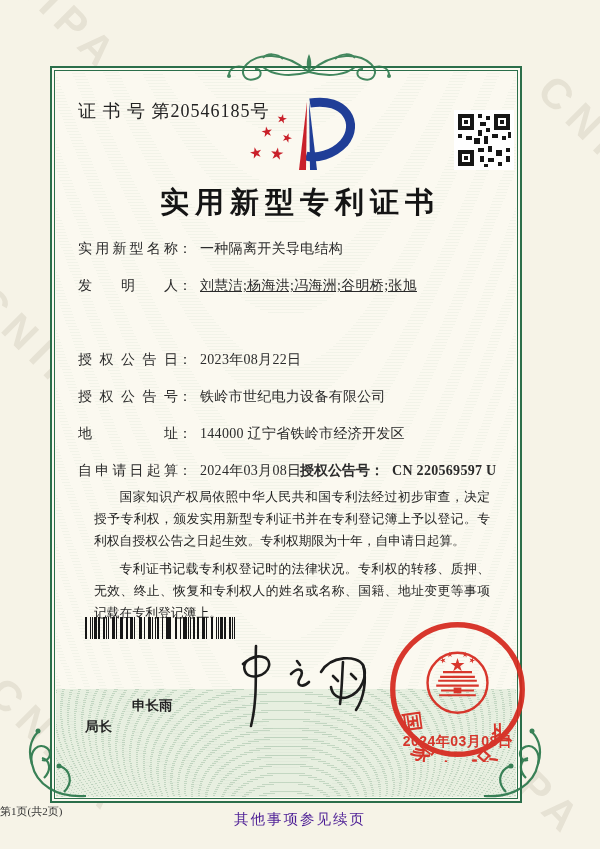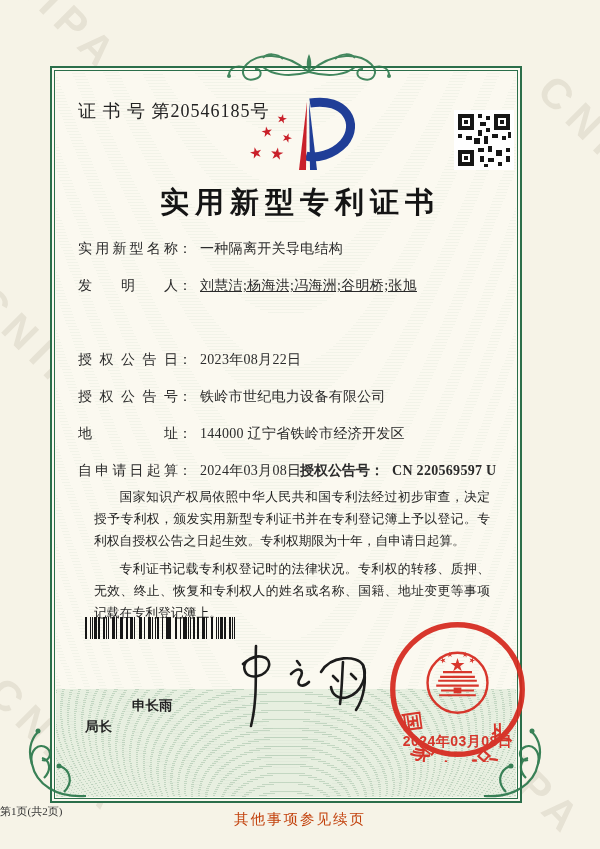--- a/index.html
+++ b/index.html
@@ -41,21 +41,21 @@
   .signer-name{position:absolute;left:85px;top:697px;font-family:"Liberation Sans","DejaVu Sans",sans-serif;
          font-size:13.5px;font-weight:bold;color:#222;padding-left:47px;}
   .signature{position:absolute;left:205px;top:640px;}
   .seal{position:absolute;left:385px;top:617px;mix-blend-mode:multiply;}
   .seal-arc-text{font-size:21px;letter-spacing:19px;font-weight:bold;fill:#d5281e;
          font-family:"Liberation Serif","DejaVu Serif",serif;}
   .seal-date{font-size:14.5px;font-weight:bold;fill:#d5281e;letter-spacing:0.5px;
          font-family:"Liberation Sans","DejaVu Sans",sans-serif;}
   .page-info{position:absolute;left:0;top:776px;width:100%;text-align:left;font-size:11px;color:#333;margin-top:28px;}
   .cont-note{position:absolute;left:0;top:810px;width:100%;text-align:center;font-size:14.5px;
-         color:#c2410c;letter-spacing:2px;}
+         color:#4c1d95;letter-spacing:2px;}
   .logo{position:absolute;left:248px;top:96px;}
   .qr{position:absolute;left:454px;top:110px;}
 </style>
 </head>
 <body>
 
 <div class="page">
 
   <span class="wm" style="left:-34px;top:-20px;">CNIPA</span>
   <span class="wm" style="left:340px;top:215px;opacity:.75;">CNIPA</span>

